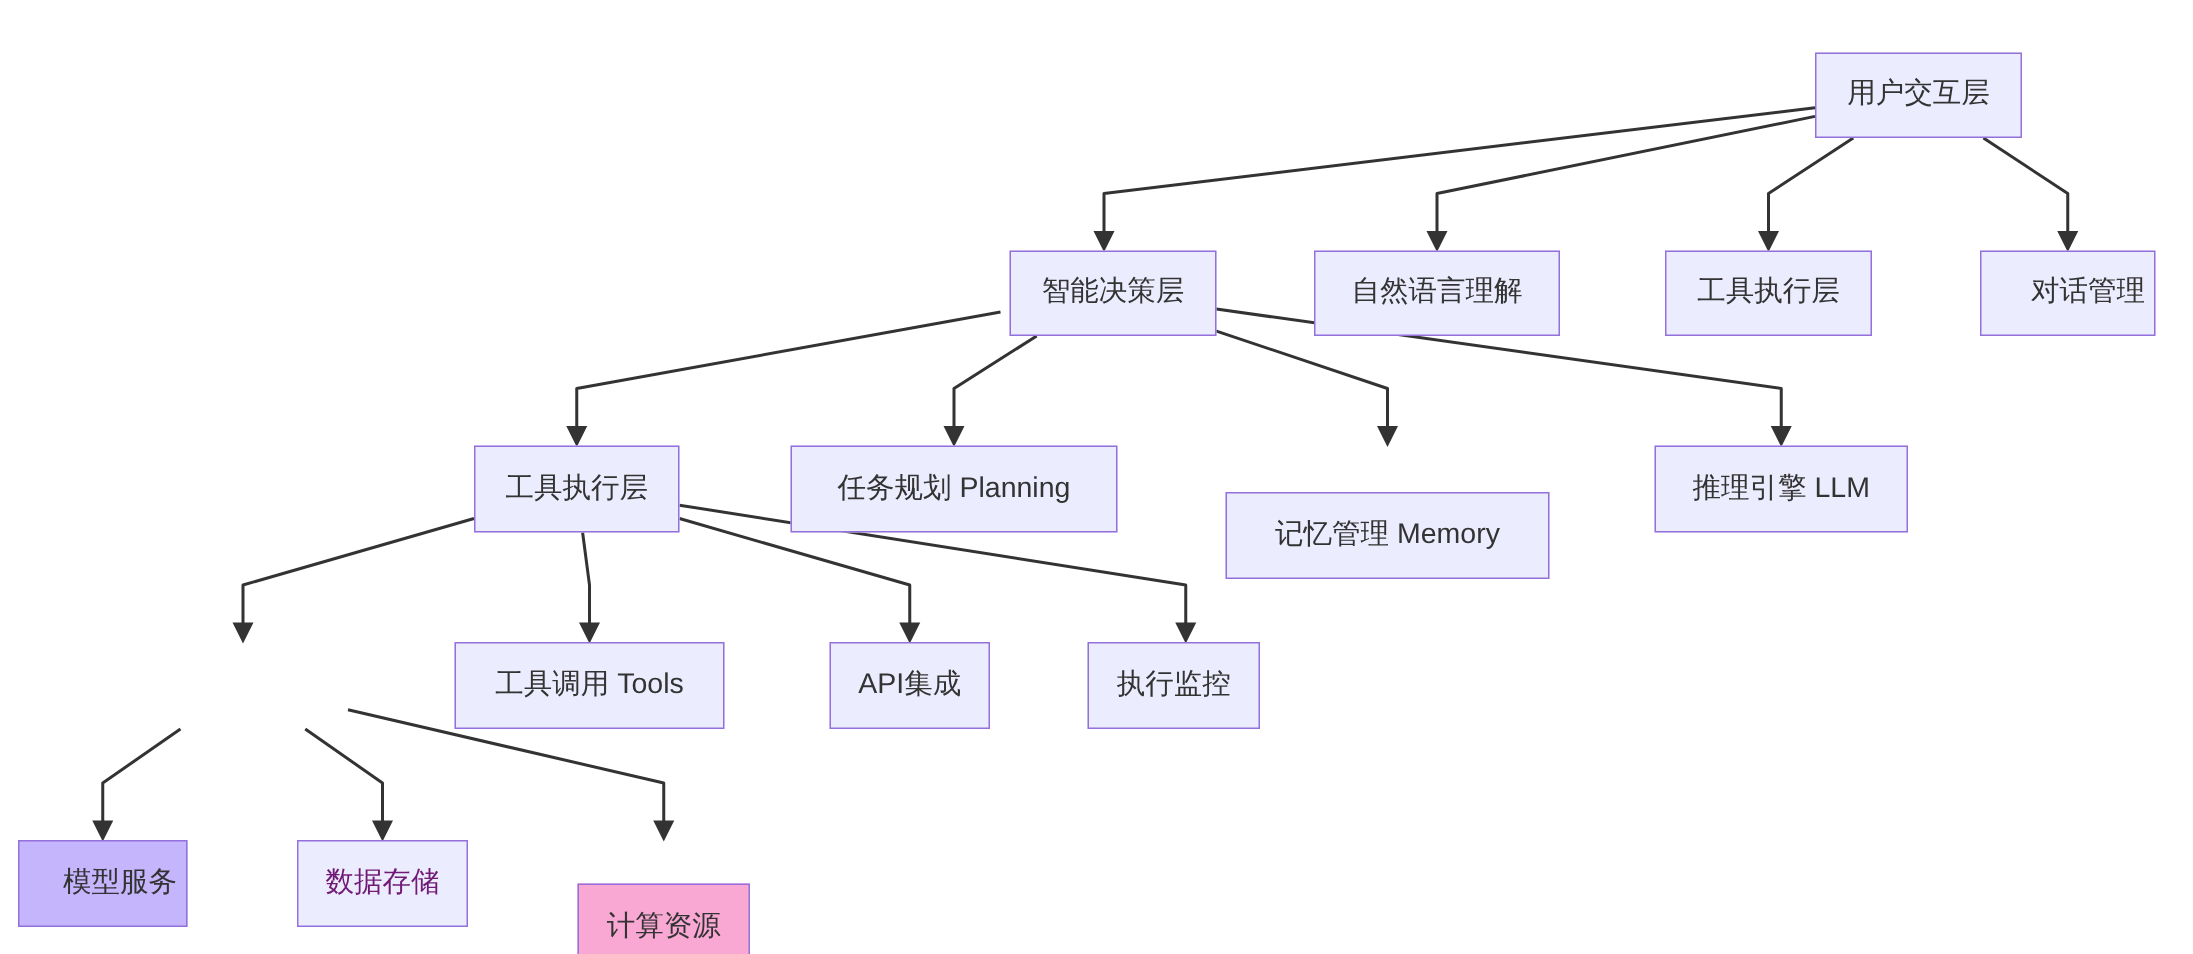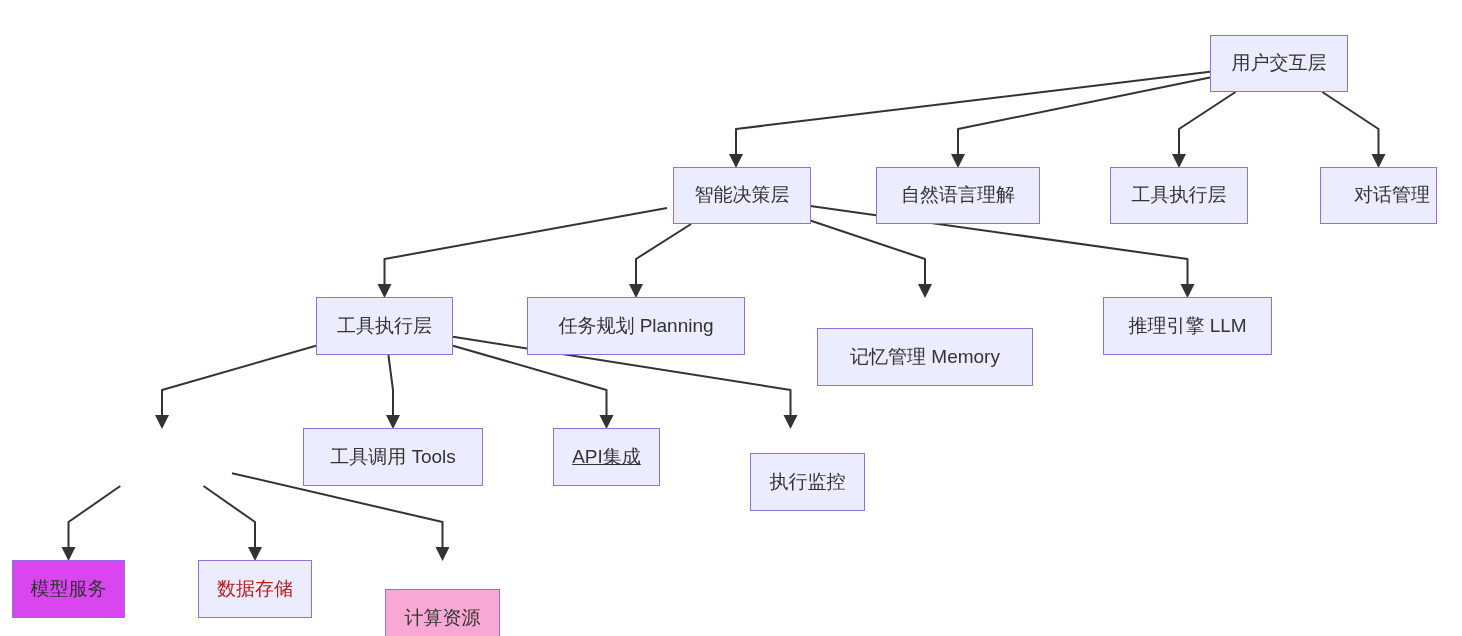--- a/index.html
+++ b/index.html
@@ -135,28 +135,28 @@
     </div>
     <div class="node" style="left: 817px; top: 297px; width: 216px; height: 58px; background: rgb(236, 236, 255); border-color: rgb(147, 112, 219); color: rgb(51, 51, 51); margin-top: 31px;">
       <span class="node-label">记忆管理 Memory</span>
     </div>
     <div class="node" style="left: 1103px; top: 297px; width: 169px; height: 58px; background: rgb(236, 236, 255); border-color: rgb(147, 112, 219); color: rgb(51, 51, 51);">
       <span class="node-label">推理引擎 LLM</span>
     </div>
     <div class="node" style="left: 303px; top: 428px; width: 180px; height: 58px; background: rgb(236, 236, 255); border-color: rgb(147, 112, 219); color: rgb(51, 51, 51);">
       <span class="node-label">工具调用 Tools</span>
     </div>
-    <div class="node" style="left: 553px; top: 428px; width: 107px; height: 58px; background: rgb(236, 236, 255); border-color: rgb(147, 112, 219); color: rgb(51, 51, 51); text-decoration: underline;">
+    <div class="node" style="left: 553px; top: 428px; width: 107px; height: 58px; background: rgb(236, 236, 255); border-color: rgb(147, 112, 219); color: rgb(51, 51, 51);">
       <span class="node-label">API集成</span>
     </div>
-    <div class="node" style="left: 750px; top: 428px; width: 115px; height: 58px; background: rgb(236, 236, 255); border-color: rgb(147, 112, 219); color: rgb(51, 51, 51); margin-top: 25px;">
+    <div class="node" style="left: 725px; top: 428px; width: 115px; height: 58px; background: rgb(236, 236, 255); border-color: rgb(147, 112, 219); color: rgb(51, 51, 51);">
       <span class="node-label">执行监控</span>
     </div>
-    <div class="node" style="left: 12px; top: 560px; width: 113px; height: 58px; background: #d946ef; border-color: rgb(147, 112, 219); color: rgb(51, 51, 51);">
+    <div class="node" style="left: 12px; top: 560px; width: 113px; height: 58px; background: #c4b5fd; border-color: rgb(147, 112, 219); color: rgb(51, 51, 51); justify-content: flex-end;">
       <span class="node-label">模型服务</span>
     </div>
-    <div class="node" style="left: 198px; top: 560px; width: 114px; height: 58px; background: rgb(236, 236, 255); border-color: rgb(147, 112, 219); color: #b91c1c;">
+    <div class="node" style="left: 198px; top: 560px; width: 114px; height: 58px; background: rgb(236, 236, 255); border-color: rgb(147, 112, 219); color: #701a75;">
       <span class="node-label">数据存储</span>
     </div>
     <div class="node" style="left: 385px; top: 589px; width: 115px; height: 58px; background: #f9a8d4; border-color: rgb(147, 112, 219); color: rgb(51, 51, 51);">
       <span class="node-label">计算资源</span>
     </div>
   </div>
 
 </body></html>

